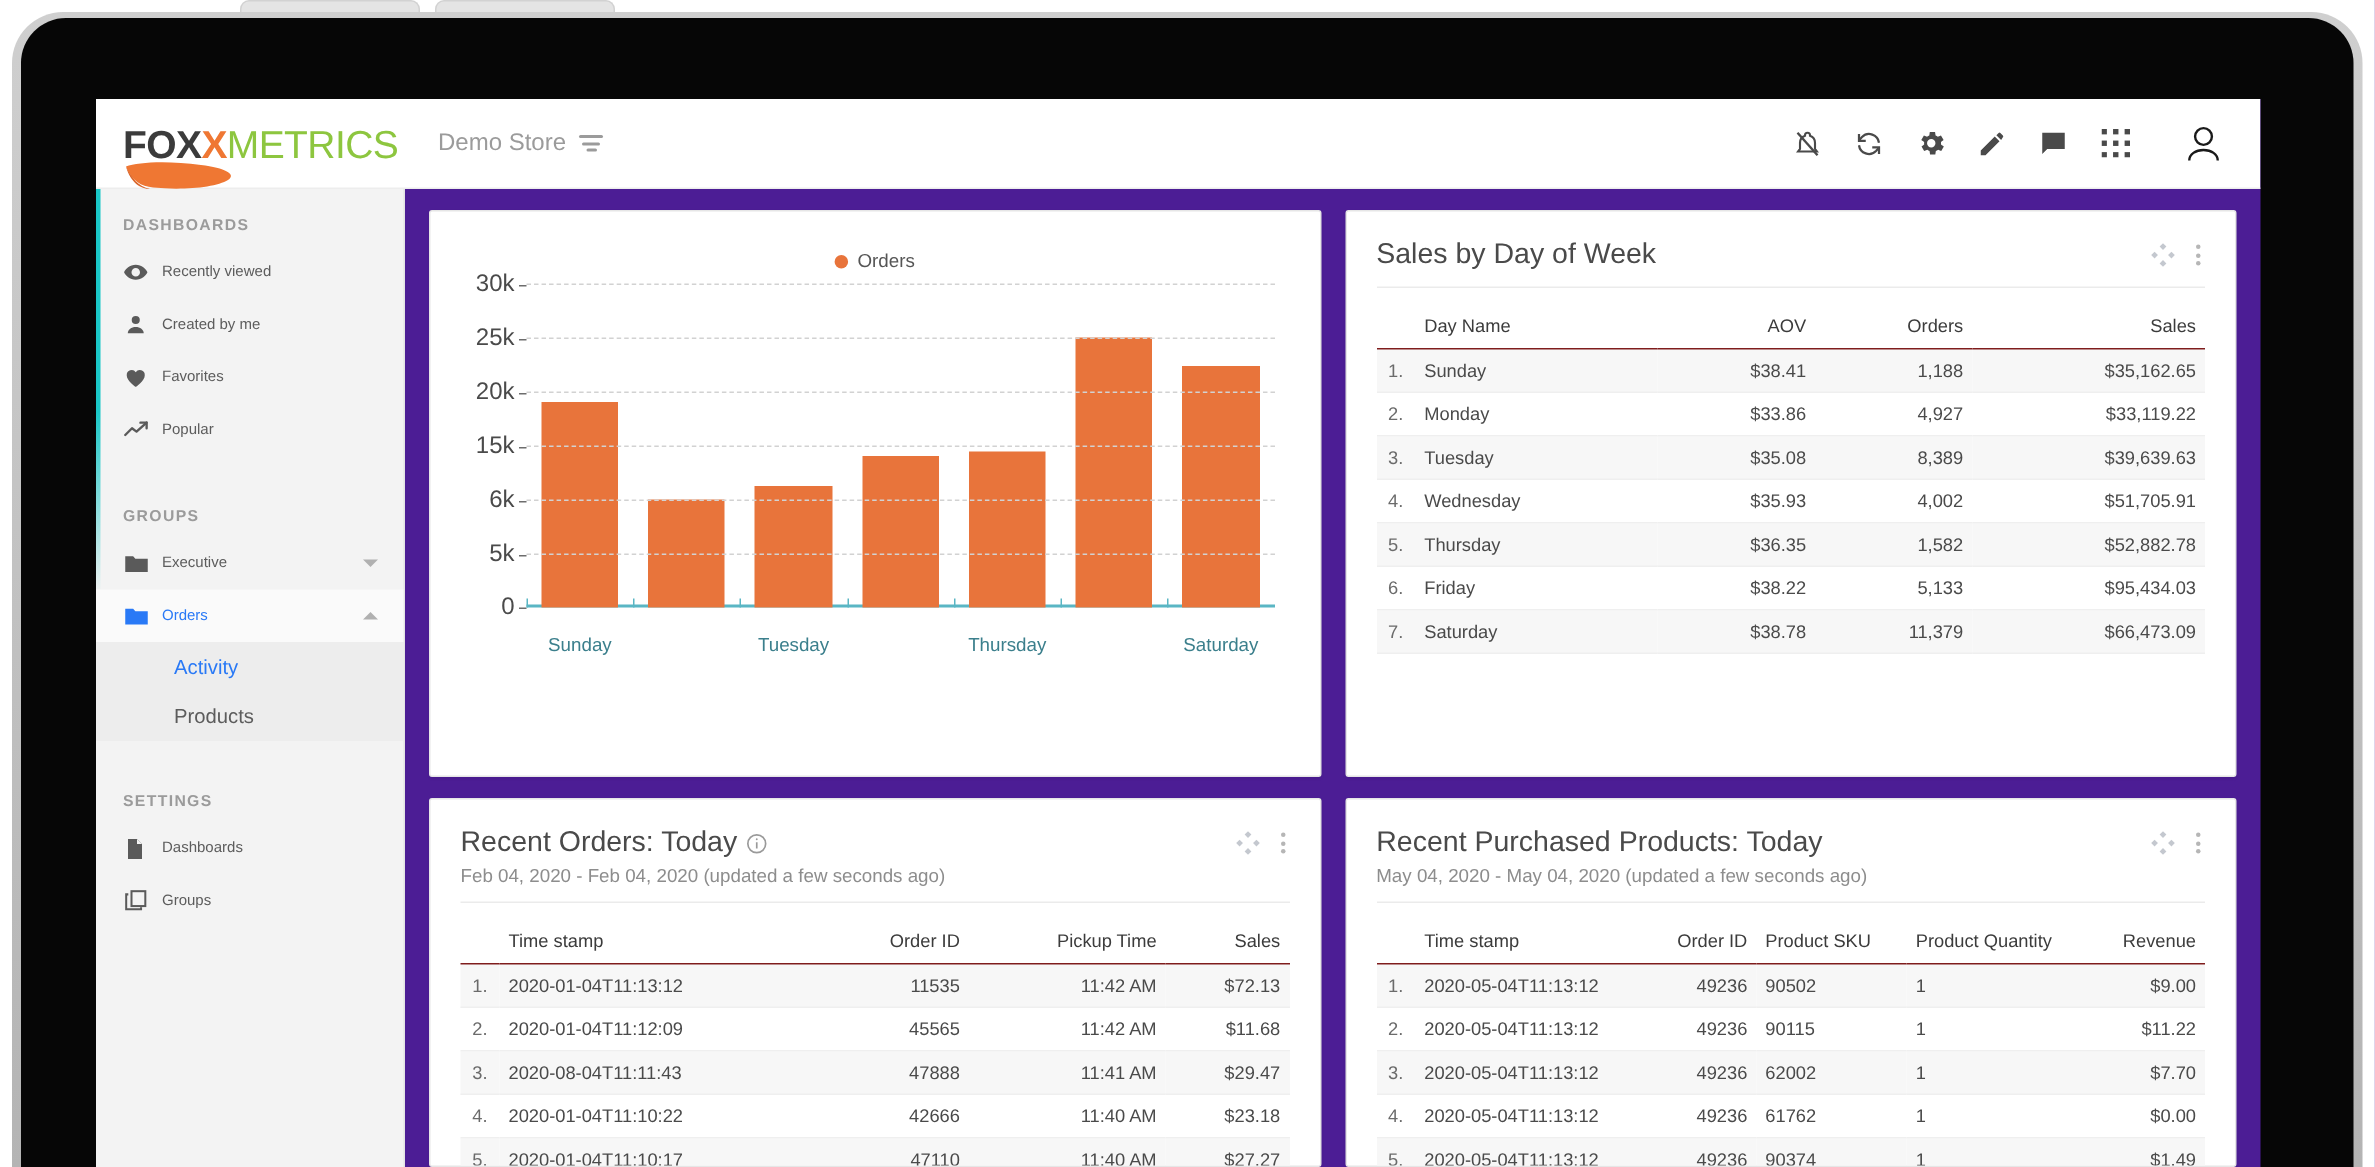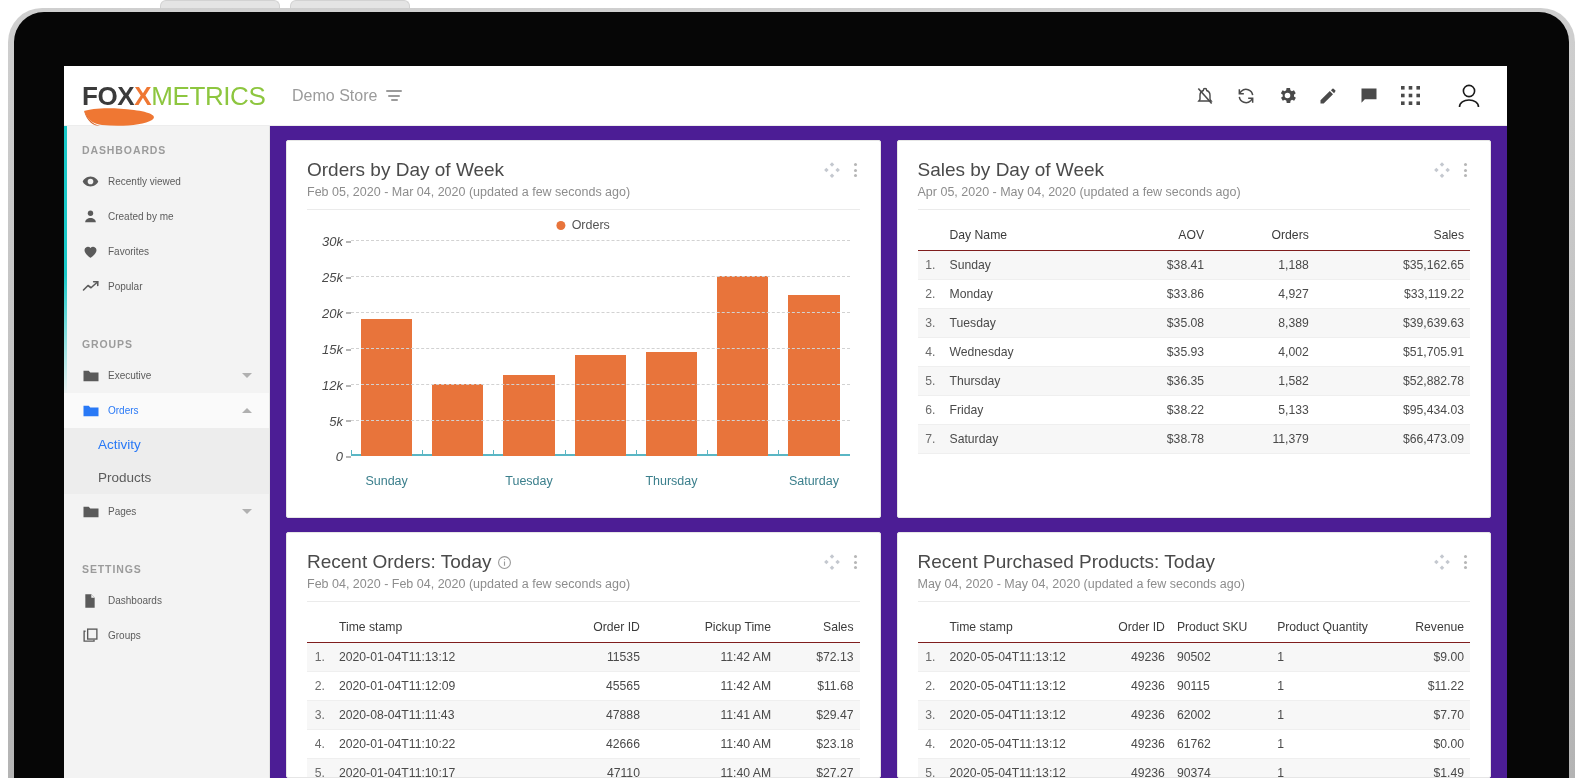--- a/index.html
+++ b/index.html
@@ -65,21 +65,21 @@
              color: #5c5c5c; font-size: 10px; cursor: pointer; position: relative; }
   .sb-item .ico { width: 26px; display: flex; align-items: center; color: #5a5a5a; }
   .sb-item.active { color: #2979f6; background: #fafafa; }
   .sb-item.active .ico { color: #2979f6; }
   .sb-item .caret { position: absolute; right: 17px; width: 0; height: 0;
                     border-left: 5px solid transparent; border-right: 5px solid transparent;
                     border-top: 5px solid #b0b0b0; }
   .sb-item .caret.up { border-top: none; border-bottom: 5px solid #b0b0b0; }
   .sb-sub { background: #ededed; }
   .sb-sub .sb-subitem { display: flex; align-items: center; height: 33px;
-                        padding-left: 34px; font-size: 13.5px; color: #5c5c5c; cursor: pointer; }
+                        padding-left: 52px; font-size: 13.5px; color: #5c5c5c; cursor: pointer; }
   .sb-sub .sb-subitem.active { color: #2979f6; }
   .sb-gap { height: 16px; }
 
   
   .main { flex: 1; padding: 14px 16px 0 16px; overflow: hidden;
           display: grid; grid-template-columns: 1fr 1fr; grid-gap: 14px 16px;
           grid-template-rows: 378px 1fr; align-content: start; }
 
   .card { background: #ffffff; border: 1px solid #e6e6e6; border-radius: 2px;
           box-shadow: 0 1px 2px rgba(0,0,0,0.06); position: relative;
@@ -98,21 +98,21 @@
   
   .chart-area { position: relative; height: 280px; margin-top: 6px; }
   .legend { position: absolute; top: 2px; left: 50%; transform: translateX(-50%);
             display: flex; align-items: center; gap: 6px; font-size: 12.5px; color: #555; }
   .legend-dot { width: 9px; height: 9px; border-radius: 50%; background: #e8743b; }
 
   .plot { position: absolute; left: 44px; right: 10px; top: 24px; bottom: 40px; }
   .grid-row { position: absolute; left: 0; right: 0; height: 0;
               border-top: 1px dashed #d2d2d2; }
   .ytick { position: absolute; right: calc(100% + 8px); transform: translateY(-50%);
-           font-size: 13px; color: #4a4a4a; white-space: nowrap; font-style: italic; }
+           font-size: 16px; color: #4a4a4a; white-space: nowrap; }
   .ytick::after { content: ""; position: absolute; left: calc(100% + 3px); top: 50%;
                   width: 5px; height: 1px; background: #6d6d6d; }
   .xaxis { position: absolute; left: 0; right: 0; bottom: 0; height: 2px; background: #5ab6c4; }
   .bars { position: absolute; left: 0; right: 0; top: 0; bottom: 0;
           display: flex; align-items: flex-end; }
   .bar-slot { flex: 1; display: flex; justify-content: center; align-items: flex-end; height: 100%; }
   .bar { width: 72%; background: #e8743b; }
   .xlabels { position: absolute; left: 44px; right: 10px; bottom: 8px; display: flex; }
   .xlab-slot { flex: 1; text-align: center; font-size: 12.5px; color: #3b7f8c; }
   .xtick-mark { position: absolute; bottom: 0; width: 1px; height: 6px; background: #5ab6c4; }
@@ -289,29 +289,20 @@
 
         <div class="sb-sub">
           <div class="sb-subitem active">
             <span>Activity</span>
           </div>
           <div class="sb-subitem">
             <span>Products</span>
           </div>
         </div>
 
-        <div class="sb-item">
-          <span class="ico">
-            <svg width="18" height="18" viewBox="0 0 24 24" fill="#5a5a5a">
-                <path d="M2 5h7l2 2.4h11V19H2z"></path>
-              </svg>
-          </span>
-          <span>Pages</span>
-          <span class="caret"></span>
-        </div>
 
         <div class="sb-gap"></div>
         <div class="sb-head">SETTINGS</div>
 
         <div class="sb-item">
           <span class="ico">
             <svg width="16" height="16" viewBox="0 0 24 24" fill="#5a5a5a">
                 <path d="M5 2h9l5 5v15H5z"></path>
                 <path d="M14 2v5h5" fill="#f3f3f3"></path>
               </svg>
@@ -326,39 +317,20 @@
                 <polyline points="5,6 3,6 3,20 17,20 17,18"></polyline>
               </svg>
           </span>
           <span>Groups</span>
         </div>
       </div>
 
       <div class="main">
 
         <div class="card">
-          <div class="card-head">
-            <div class="card-title">Orders by Day of Week</div>
-            <div class="card-sub">Feb 05, 2020 - Mar 04, 2020 (updated a few seconds ago)</div>
-            <div class="card-tools">
-              <svg class="move-icon" viewBox="0 0 24 24">
-                <g fill="#c4c8cf">
-                    <path d="M12 1.5l3 3-3 3-3-3z"></path>
-                    <path d="M12 16.5l3 3-3 3-3-3z"></path>
-                    <path d="M1.5 12l3-3 3 3-3 3z"></path>
-                    <path d="M16.5 12l3-3 3 3-3 3z"></path>
-                  </g>
-              </svg>
-              <div class="kebab">
-                  <span></span>
-                  <span></span>
-                  <span></span>
-                </div>
-            </div>
-          </div>
 
           <div class="chart-area">
             <div class="legend">
               <span class="legend-dot"></span>
               <span>Orders</span>
             </div>
             <div class="plot" id="plot">
               <div class="xaxis"></div>
               <div class="bars" id="bars">
                   <div class="bar-slot">
@@ -383,21 +355,21 @@
                     <div class="bar" title="Saturday: 22300" style="height: 74.3333%; background: rgb(232, 116, 59);"></div>
                   </div>
                 </div>
             <div class="grid-row" style="top: 100%; border-top: none;">
                   <span class="ytick">0</span>
                 </div>
                 <div class="grid-row" style="top: 83.3333%;">
                   <span class="ytick">5k</span>
                 </div>
                 <div class="grid-row" style="top: 66.6667%;">
-                  <span class="ytick">12k</span>
+                  <span class="ytick">6k</span>
                 </div>
                 <div class="grid-row" style="top: 50%;">
                   <span class="ytick">15k</span>
                 </div>
                 <div class="grid-row" style="top: 33.3333%;">
                   <span class="ytick">20k</span>
                 </div>
                 <div class="grid-row" style="top: 16.6667%;">
                   <span class="ytick">25k</span>
                 </div>
@@ -420,21 +392,20 @@
                 <div class="xlab-slot">Thursday</div>
                 <div class="xlab-slot"></div>
                 <div class="xlab-slot">Saturday</div>
               </div>
           </div>
         </div>
 
         <div class="card">
           <div class="card-head">
             <div class="card-title">Sales by Day of Week</div>
-            <div class="card-sub">Apr 05, 2020 - May 04, 2020 (updated a few seconds ago)</div>
             <div class="card-tools">
               <svg class="move-icon" viewBox="0 0 24 24">
                 <g fill="#c4c8cf">
                     <path d="M12 1.5l3 3-3 3-3-3z"></path>
                     <path d="M12 16.5l3 3-3 3-3-3z"></path>
                     <path d="M1.5 12l3-3 3 3-3 3z"></path>
                     <path d="M16.5 12l3-3 3 3-3 3z"></path>
                   </g>
               </svg>
               <div class="kebab">

